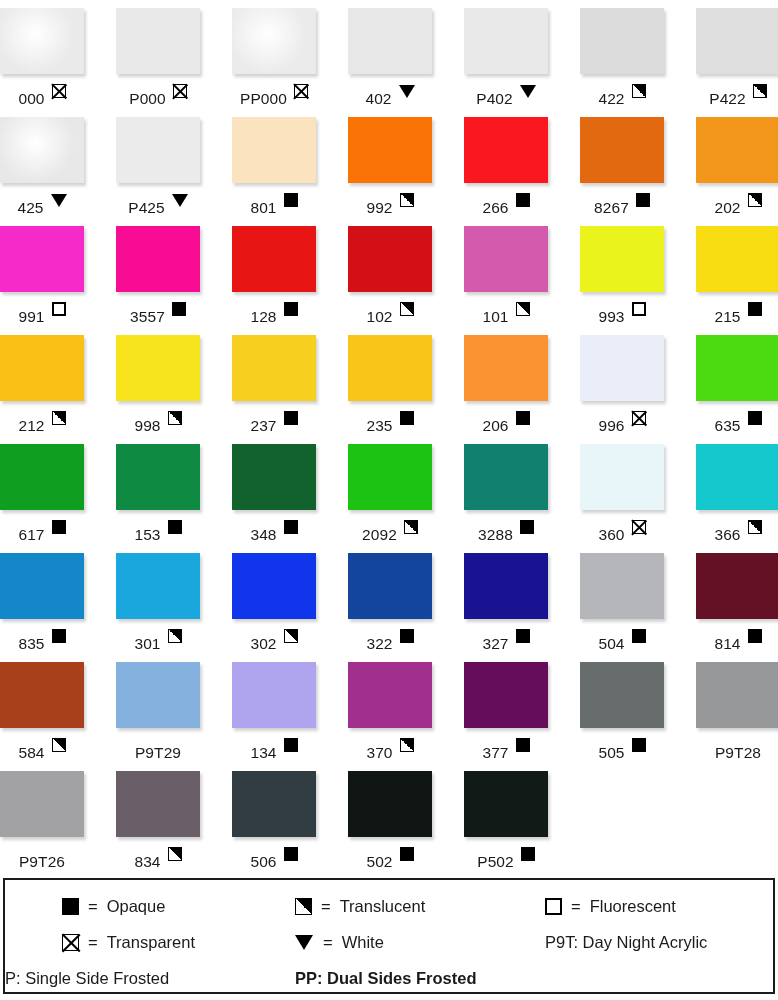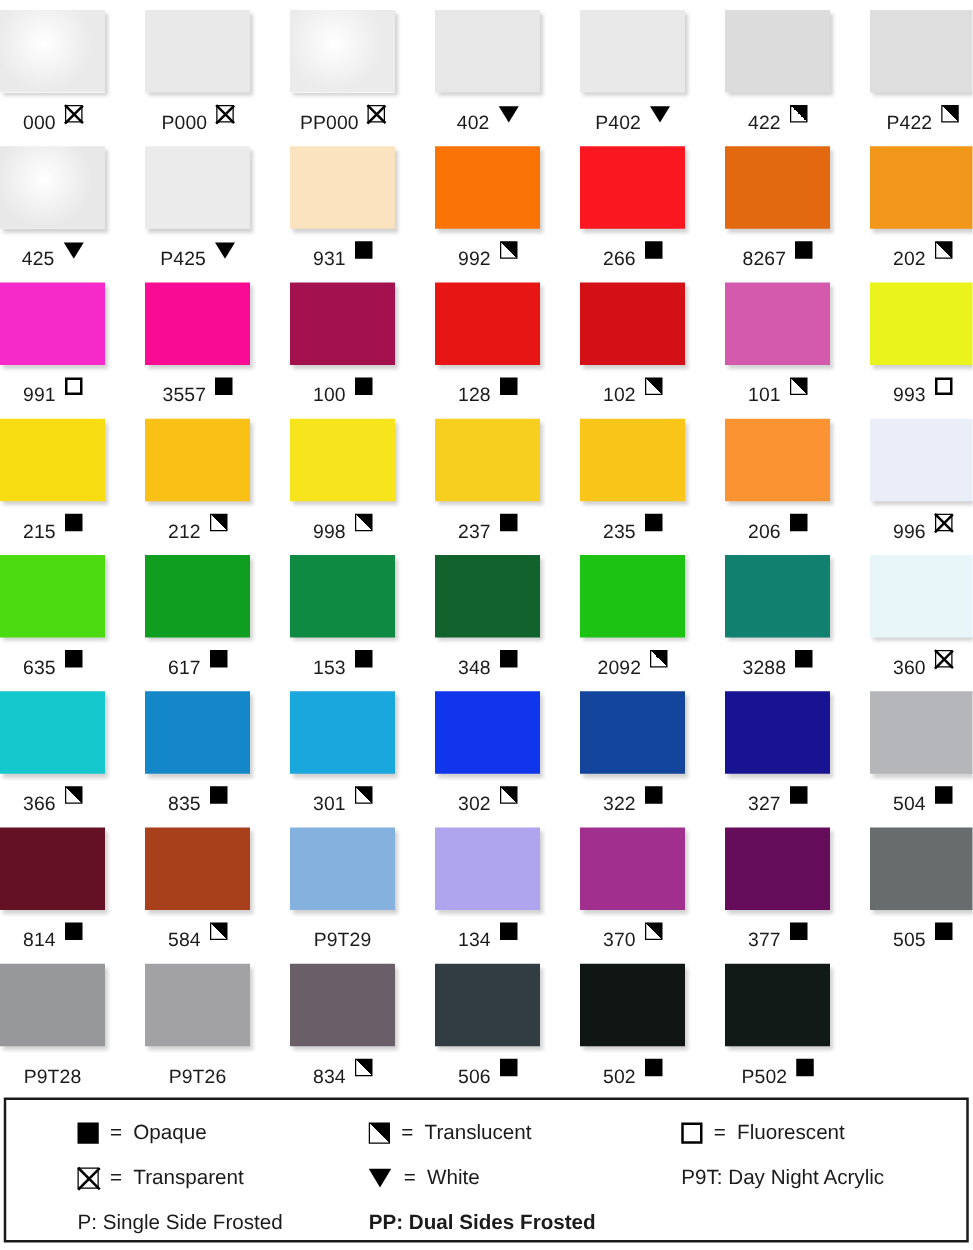--- a/index.html
+++ b/index.html
@@ -163,21 +163,21 @@
   .legend-item.pad-a { padding-left: 57px; }
   .legend-item.pad-b { padding-left: 12px; }
   .legend-item.pad-c { padding-left: 12px; }
   .legend-text-only {
     display: flex;
     align-items: center;
     font-size: 16.5px;
     color: #1b1b1b;
     white-space: nowrap;
   }
-  .legend-text-only.pad-a { padding-left: 57px; }
+  .legend-text-only.pad-a { }
   .legend-text-only.pad-b { padding-left: 12px; font-weight: bold; }
   .legend-text-only.pad-c { padding-left: 12px; }
 
   .legend-item .eq { font-size: 16.5px; }
   .legend-item .pico { width: 17px; height: 17px; }
   .legend-item .pico-translucent::after { left: 1px; top: 1px; width: 15px; height: 15px; }
   .legend-item .pico-white { width: 19px; height: 17px; }
   .legend-item .pico-white::after {
     border-left-width: 9.5px;
     border-right-width: 9.5px;
@@ -251,21 +251,21 @@
       <div class="swatch-cell">
         <div class="swatch-chip" style="background: rgb(235, 235, 235);"></div>
         <div class="swatch-caption">
           <span class="code">P425</span>
           <span class="pico pico-white"></span>
         </div>
       </div>
       <div class="swatch-cell">
         <div class="swatch-chip" style="background: rgb(251, 227, 192);"></div>
         <div class="swatch-caption">
-          <span class="code">931</span>
+          <span class="code">801</span>
           <span class="pico pico-opaque"></span>
         </div>
       </div>
       <div class="swatch-cell">
         <div class="swatch-chip" style="background: rgb(250, 116, 5);"></div>
         <div class="swatch-caption">
           <span class="code">992</span>
           <span class="pico pico-translucent"></span>
         </div>
       </div>
@@ -294,27 +294,20 @@
         <div class="swatch-chip" style="background: rgb(245, 42, 201);"></div>
         <div class="swatch-caption">
           <span class="code">991</span>
           <span class="pico pico-fluorescent"></span>
         </div>
       </div>
       <div class="swatch-cell">
         <div class="swatch-chip" style="background: rgb(247, 12, 147);"></div>
         <div class="swatch-caption">
           <span class="code">3557</span>
-          <span class="pico pico-opaque"></span>
-        </div>
-      </div>
-      <div class="swatch-cell">
-        <div class="swatch-chip" style="background: rgb(163, 18, 79);"></div>
-        <div class="swatch-caption">
-          <span class="code">100</span>
           <span class="pico pico-opaque"></span>
         </div>
       </div>
       <div class="swatch-cell">
         <div class="swatch-chip" style="background: rgb(232, 21, 21);"></div>
         <div class="swatch-caption">
           <span class="code">128</span>
           <span class="pico pico-opaque"></span>
         </div>
       </div>

